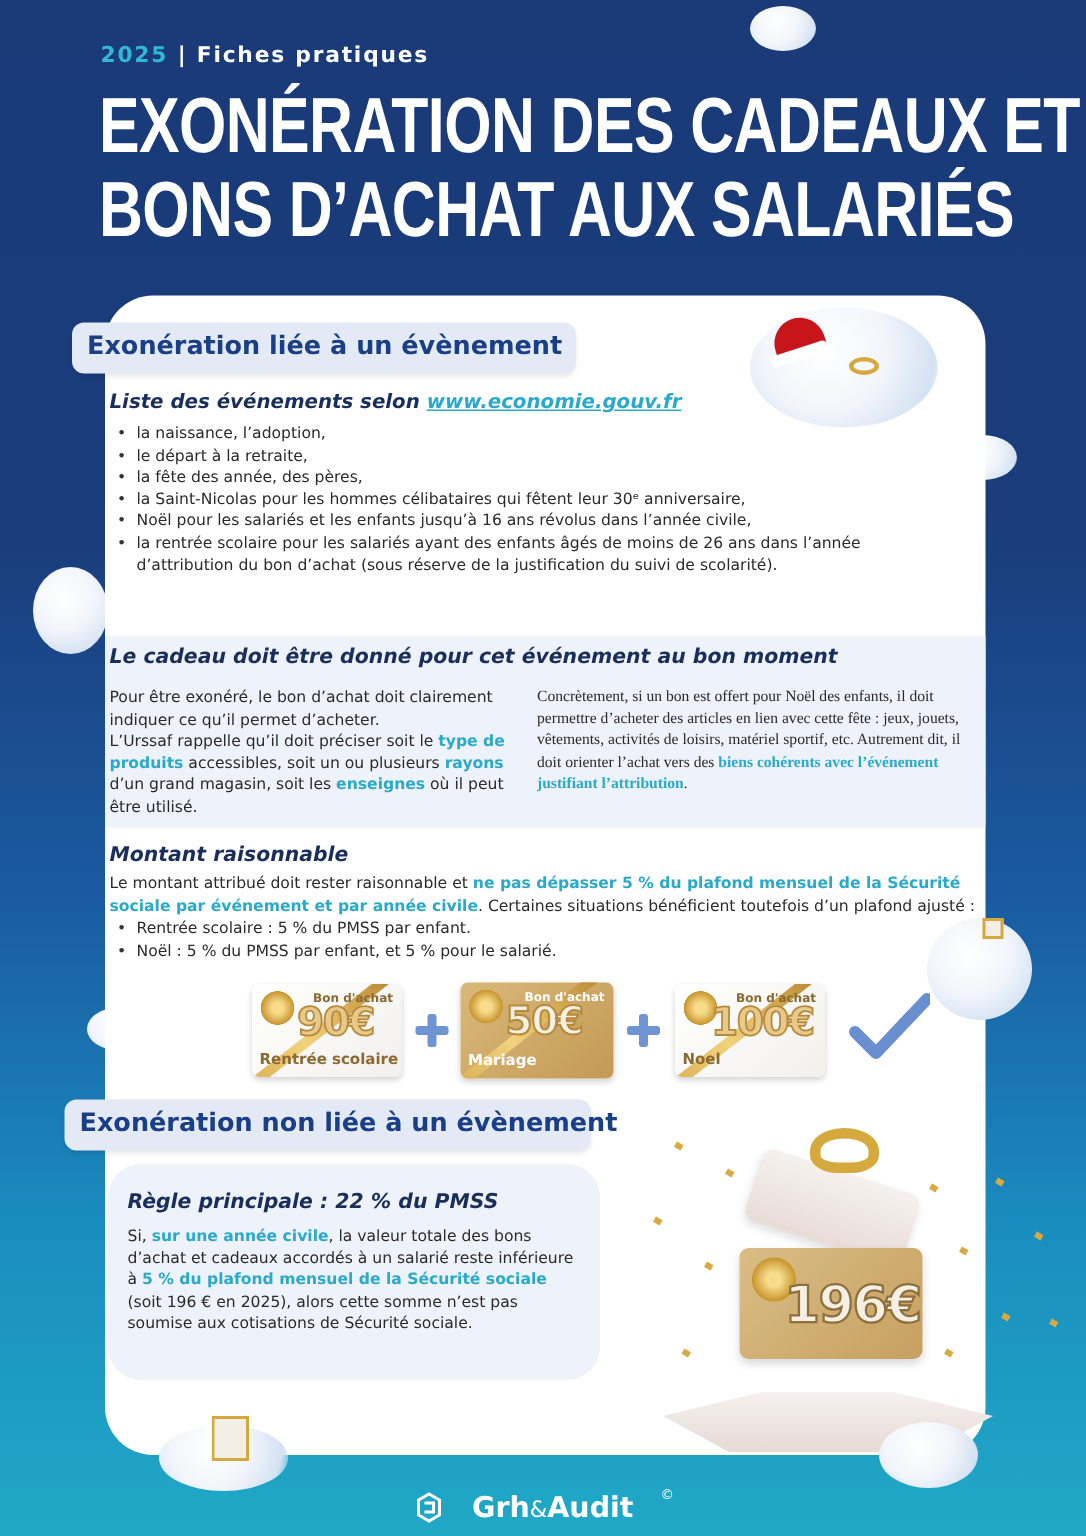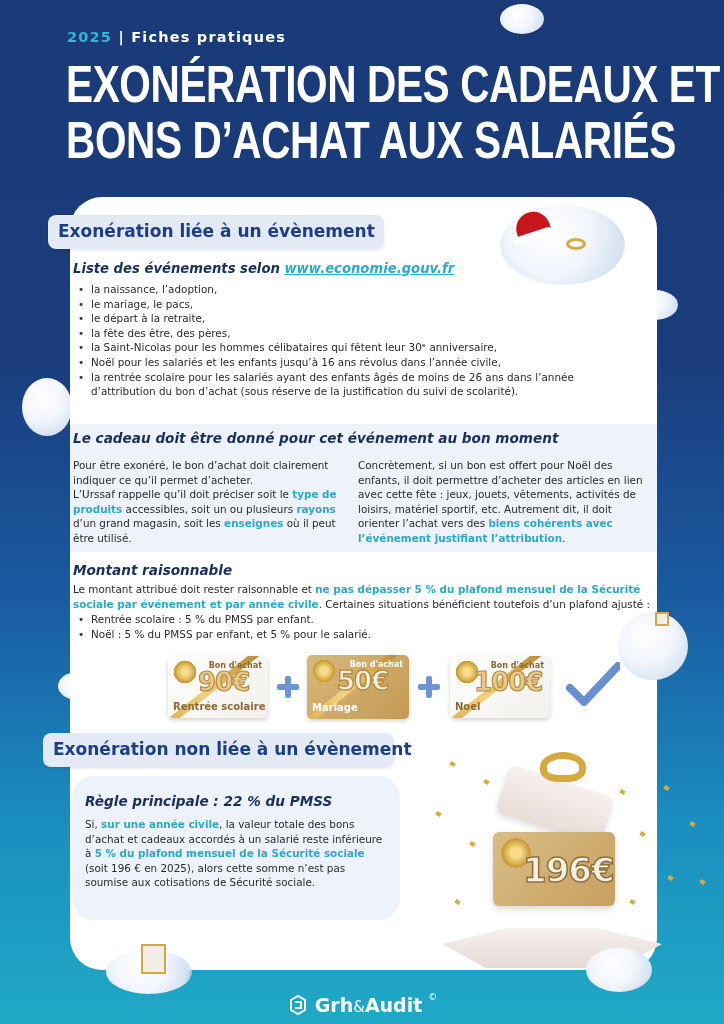--- a/index.html
+++ b/index.html
@@ -45,21 +45,21 @@
   ul.bullets li { position: relative; padding-left: 16px; }
   ul.bullets li::before {
     content: "\2022"; position: absolute; left: 3px; top: 0; color: #333;
   }
   .list1 { position: absolute; left: 75px; top: 282px; width: 540px; }
   .band {
     position: absolute; left: 70px; top: 424px; width: 587px; height: 128px;
     background: #eef2fa;
   }
   .col-l { position: absolute; left: 73px; top: 458px; width: 275px; }
-  .col-r { position: absolute; left: 358px; top: 458px; width: 296px; }
+  .col-r { position: absolute; left: 358px; top: 458px; width: 296px; font-family: Liberation Serif, serif; }
   .montant-p { position: absolute; left: 73px; top: 582px; width: 580px; }
   .montant-list { position: absolute; left: 75px; top: 612px; width: 400px; }
   .voucher {
     position: absolute; width: 100px; height: 62px; border-radius: 5px;
     box-shadow: 0 2px 4px rgba(0,0,0,0.18); overflow: hidden;
   }
   .voucher.white { background: linear-gradient(135deg,#ffffff,#f1f0ec); }
   .voucher.gold { background: linear-gradient(135deg,#d8b879,#c49a55); }
   .voucher .ribbon {
     position: absolute; width: 150px; height: 7px; background: linear-gradient(90deg,#c99a3c,#f3d27d,#b78630);
@@ -90,21 +90,21 @@
   .plus::after { left: 0; top: 8px; width: 22px; height: 6px; }
   .check { position: absolute; left: 566px; top: 662px; }
   .rule-box {
     position: absolute; left: 72px; top: 776px; width: 328px; height: 144px;
     background: #eef2fa; border-radius: 22px;
   }
   .rule-h { left: 85px; top: 793px; font-size: 13.6px; }
   .rule-p { position: absolute; left: 85px; top: 817px; width: 300px; }
   .footer {
     position: absolute; left: 0; top: 986px; width: 724px; height: 38px;
-    display: flex; align-items: center; justify-content: center; gap: 6px;
+    display: flex; align-items: center; justify-content: center; gap: 18px;
   }
   .footer .brand { color: #fff; font-size: 19px; font-weight: bold; }
   .footer .brand .amp { font-weight: normal; font-size: 15px; }
   .footer .copy { color: #fff; font-size: 9px; position: relative; top: -8px; }
   .cloud {
     position: absolute; border-radius: 50%;
     background: radial-gradient(circle at 40% 35%, #ffffff 0%, #f2f5fb 45%, #d4e2f2 80%, rgba(212,226,242,0) 100%);
   }
   .confetti { position: absolute; width: 5px; height: 4px; background: #d9aa3f; transform: rotate(30deg); }
   .gift-card-196 {
@@ -144,23 +144,22 @@
 <div style="position:absolute;left:513px;top:232px;width:40px;height:8px;background:#fff;border-radius:4px;transform:rotate(-18deg);"></div>
 <div style="position:absolute;left:566px;top:238px;width:20px;height:12px;border:3px solid #d6a93f;border-radius:50%;"></div>
 
 <div class="section-tab tab1">Exonération liée à un évènement</div>
 
 <div class="sub-h" style="left:73px;top:261px;">
   <span>Liste des événements selon </span><a>www.economie.gouv.fr</a>
 </div>
 <ul class="bullets list1 body-t">
   <li>la naissance, l’adoption,</li>
-  <li>le mariage, le pacs,</li>
   <li>le départ à la retraite,</li>
-  <li>la fête des être, des pères,</li>
+  <li>la fête des année, des pères,</li>
   <li>la Saint-Nicolas pour les hommes célibataires qui fêtent leur 30ᵉ anniversaire,</li>
   <li>Noël pour les salariés et les enfants jusqu’à 16 ans révolus dans l’année civile,</li>
   <li>la rentrée scolaire pour les salariés ayant des enfants âgés de moins de 26 ans dans l’année d’attribution du bon d’achat (sous réserve de la justification du suivi de scolarité).</li>
 </ul>
 
 <div class="band"></div>
 <div class="sub-h" style="left:73px;top:430px;font-size:13.6px;">Le cadeau doit être donné pour cet événement au bon moment</div>
 <div class="col-l body-t">
   <div>Pour être exonéré, le bon d’achat doit clairement indiquer ce qu’il permet d’acheter.</div>
   <div><span>L’Urssaf rappelle qu’il doit préciser soit le </span><span class="hl">type de produits</span><span> accessibles, soit un ou plusieurs </span><span class="hl">rayons</span><span> d’un grand magasin, soit les </span><span class="hl">enseignes</span><span> où il peut être utilisé.</span></div>

